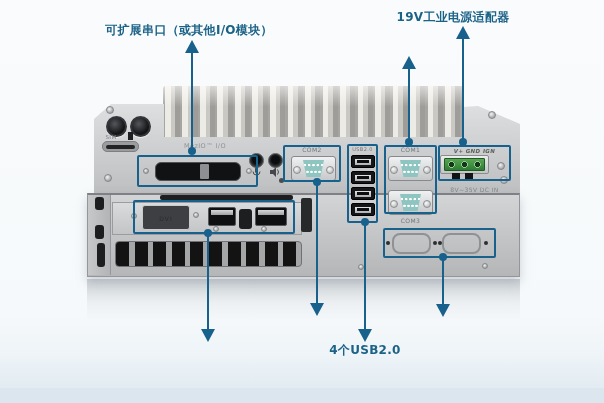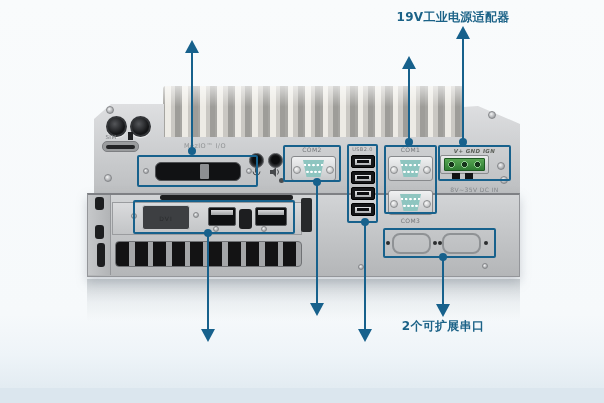--- a/index.html
+++ b/index.html
@@ -238,16 +238,17 @@
   <div class="abs arr down" style="left:358px;top:329px;"></div>
 
   <div class="abs c-line" style="left:207px;top:233px;height:97px;"></div>
   <div class="abs c-dot" style="left:204px;top:229px;"></div>
   <div class="abs arr down" style="left:201px;top:329px;"></div>
 
   <div class="abs c-line" style="left:442px;top:257px;height:48px;"></div>
   <div class="abs c-dot" style="left:439px;top:253px;"></div>
   <div class="abs arr down" style="left:436px;top:304px;"></div>
 
+  <div class="abs clabel" style="left:58px;top:23px;width:262px;">可扩展串口（或其他I/O模块）</div>
   <div class="abs clabel" style="left:383px;top:10px;width:140px;">19V工业电源适配器</div>
-  <div class="abs clabel" style="left:391px;top:319px;width:104px;">2个可扩展串口</div>
+  <div class="abs clabel" style="left:315px;top:343px;width:100px;">4个USB2.0</div>
 
 </div>
 
 </body></html>

